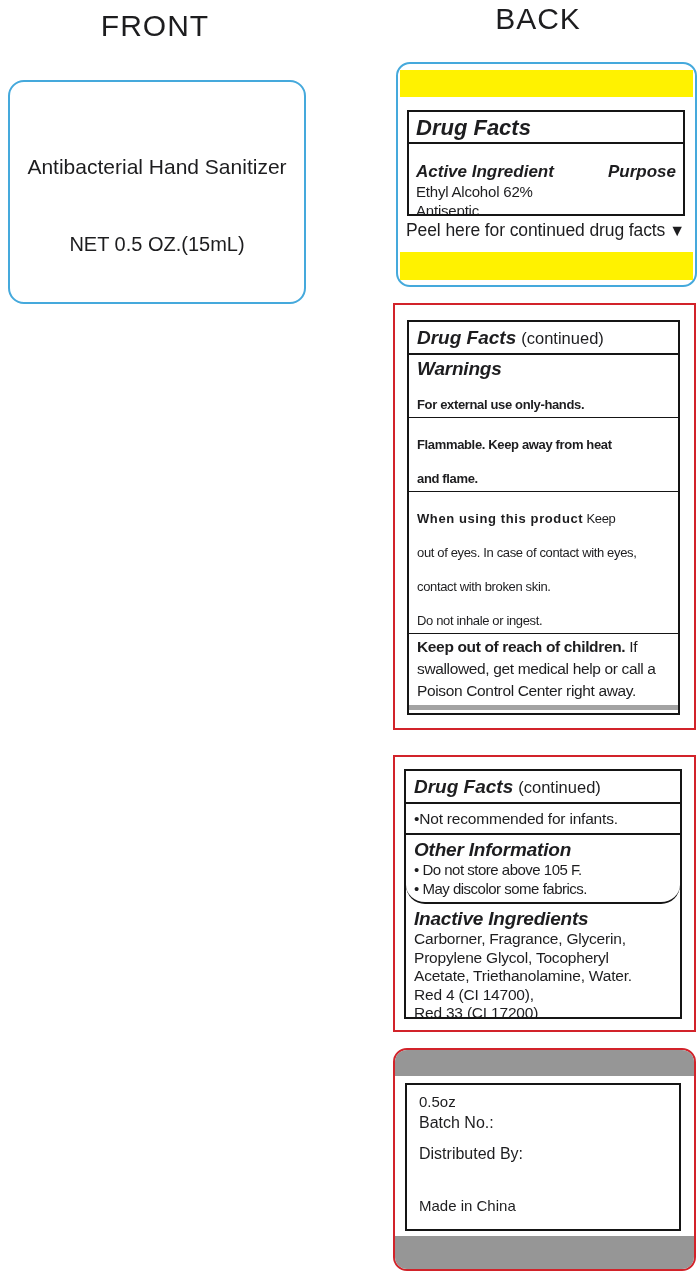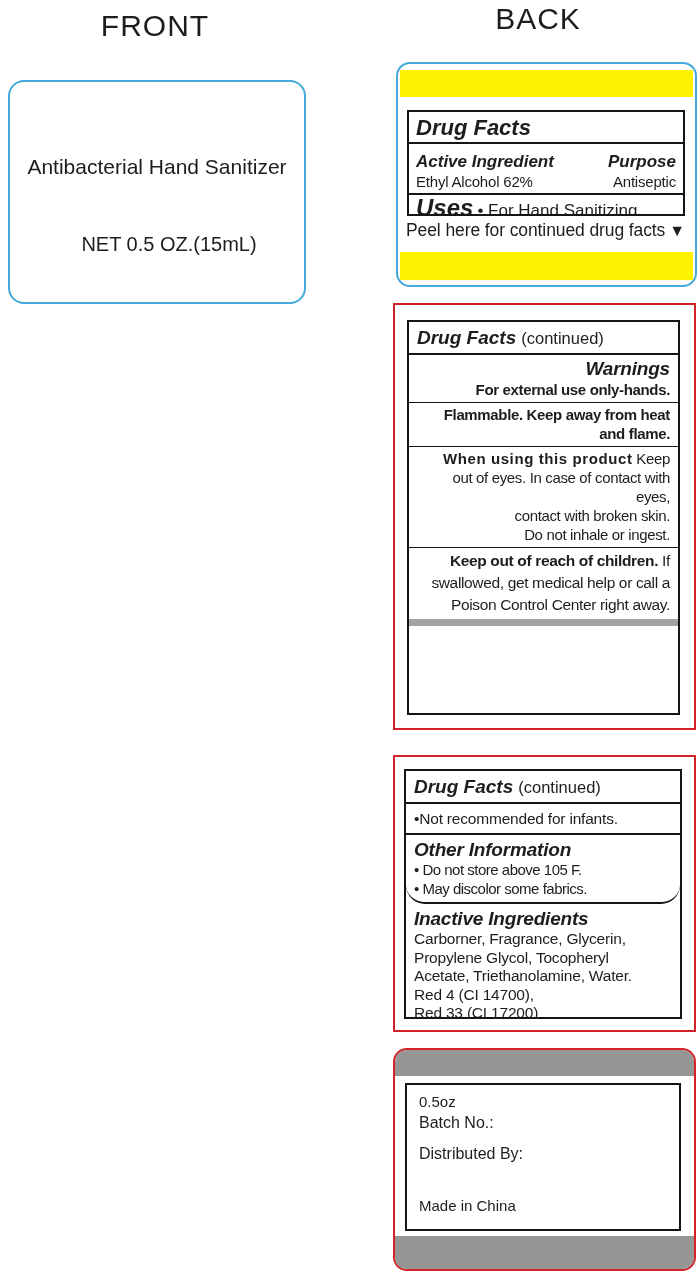--- a/index.html
+++ b/index.html
@@ -12,58 +12,58 @@
 
   
   .sheet-heading { font-size:30px; letter-spacing:1px; text-align:center; width:220px; }
   #front-heading { left:45px; top:9px; }
   #back-heading  { left:428px; top:2px; }
 
   
   .front-box { left:8px; top:80px; width:294px; height:220px;
     border:2px solid #45a9dc; border-radius:16px; background:#fff; }
   .front-box .product-name { top:73px; left:0; width:100%; text-align:center; font-size:21px; }
-  .front-box .net-weight   { top:151px; left:12px; width:100%; text-align:center; font-size:20px; }
+  .front-box .net-weight   { top:151px; left:0; width:100%; text-align:center; font-size:20px; }
 
   
   .bi { font-weight:bold; font-style:italic; }
   .b  { font-weight:bold; }
   .arrow { font-size:15px; }
 
   
   .panel-yellow { left:396px; top:62px; width:297px; height:221px;
     border:2px solid #45a9dc; border-radius:14px; background:#fff; overflow:hidden; }
   .yband { left:2px; right:2px; background:#FFF200; }
   .yband.top { top:6px; height:27px; }
   .yband.bot { bottom:5px; height:28px; }
 
   .df-box1 { left:9px; top:46px; width:274px; height:102px; border:2px solid #151515; background:#fff; overflow:hidden; }
   .df1-title-row { padding:2px 7px 1px; border-bottom:2px solid #151515; }
   .df1-title { font-size:22px; line-height:27px; }
-  .df1-ai { padding:8px 7px 2px; border-bottom:2px solid #151515; }
+  .df1-ai { padding:18px 7px 2px; border-bottom:2px solid #151515; }
   .df1-hdr-row { display:flex; justify-content:space-between; font-size:17px; line-height:20px; }
-  .df1-val-row { display:flex; justify-content:space-between; font-size:15px; line-height:19px; letter-spacing:-0.2px; }
+  .df1-val-row { display:flex; justify-content:space-between; font-size:15px; line-height:19px; letter-spacing:-0.2px;flex-direction:column; }
   .df1-uses { padding:2px 7px; font-size:17px; line-height:21px; }
   .df1-uses .bi { font-size:24px; margin-right:4px;text-decoration:underline; }
   .peel-note { left:8px; top:156px; width:284px; font-size:17.5px; letter-spacing:-0.1px; }
   .peel-note .arrow { font-size:16px; margin-left:4px; }
 
   
   .panel-red { border:2px solid #d2232a; background:#fff; }
   .panel2 { left:393px; top:303px; width:299px; height:423px; }
   .df-box2 { left:12px; top:15px; width:269px; height:391px; border:2px solid #151515; background:#fff; overflow:hidden; }
   .df-cont-header { padding:5px 8px 4px; border-bottom:2px solid #151515; }
   .df-cont-title { font-size:19px; }
   .df-cont-suffix { font-size:16.5px; margin-left:5px; }
 
-  .sec { padding:2px 8px 3px;text-align:right; }
+  .sec { padding:2px 8px 3px; }
   .rule-b { border-bottom:1px solid #151515; }
-  .rule-b2 { border-bottom:7px solid #a3a3a3; }
+  .rule-b2 { border-bottom:5px solid #a3a3a3; }
   .sec-title { font-size:19px; line-height:23px; letter-spacing:-0.2px; }
-  .bl { font-size:15px; line-height:19px; letter-spacing:-0.35px; }
+  .bl { font-size:13px; line-height:19px; letter-spacing:-0.35px;margin-top:15px; }
   .bl-sp { font-size:15.5px; line-height:22px; letter-spacing:-0.35px; }
   .ws { letter-spacing:0.6px; }
 
   .panel3 { left:393px; top:755px; width:299px; height:273px; }
   .df-box3 { left:9px; top:12px; width:274px; height:246px; border:2px solid #151515; background:#fff; overflow:hidden; }
   .row-infants { padding:6px 8px 5px; border-bottom:2px solid #151515; font-size:15.5px; letter-spacing:-0.2px; }
   .sec3 { padding:3px 8px 4px;border-radius:19px; }
   .bl3 { font-size:15px; line-height:18.5px; letter-spacing:-0.5px; }
   .bl3b { font-size:15.5px; line-height:18.5px; letter-spacing:-0.2px; }
 

